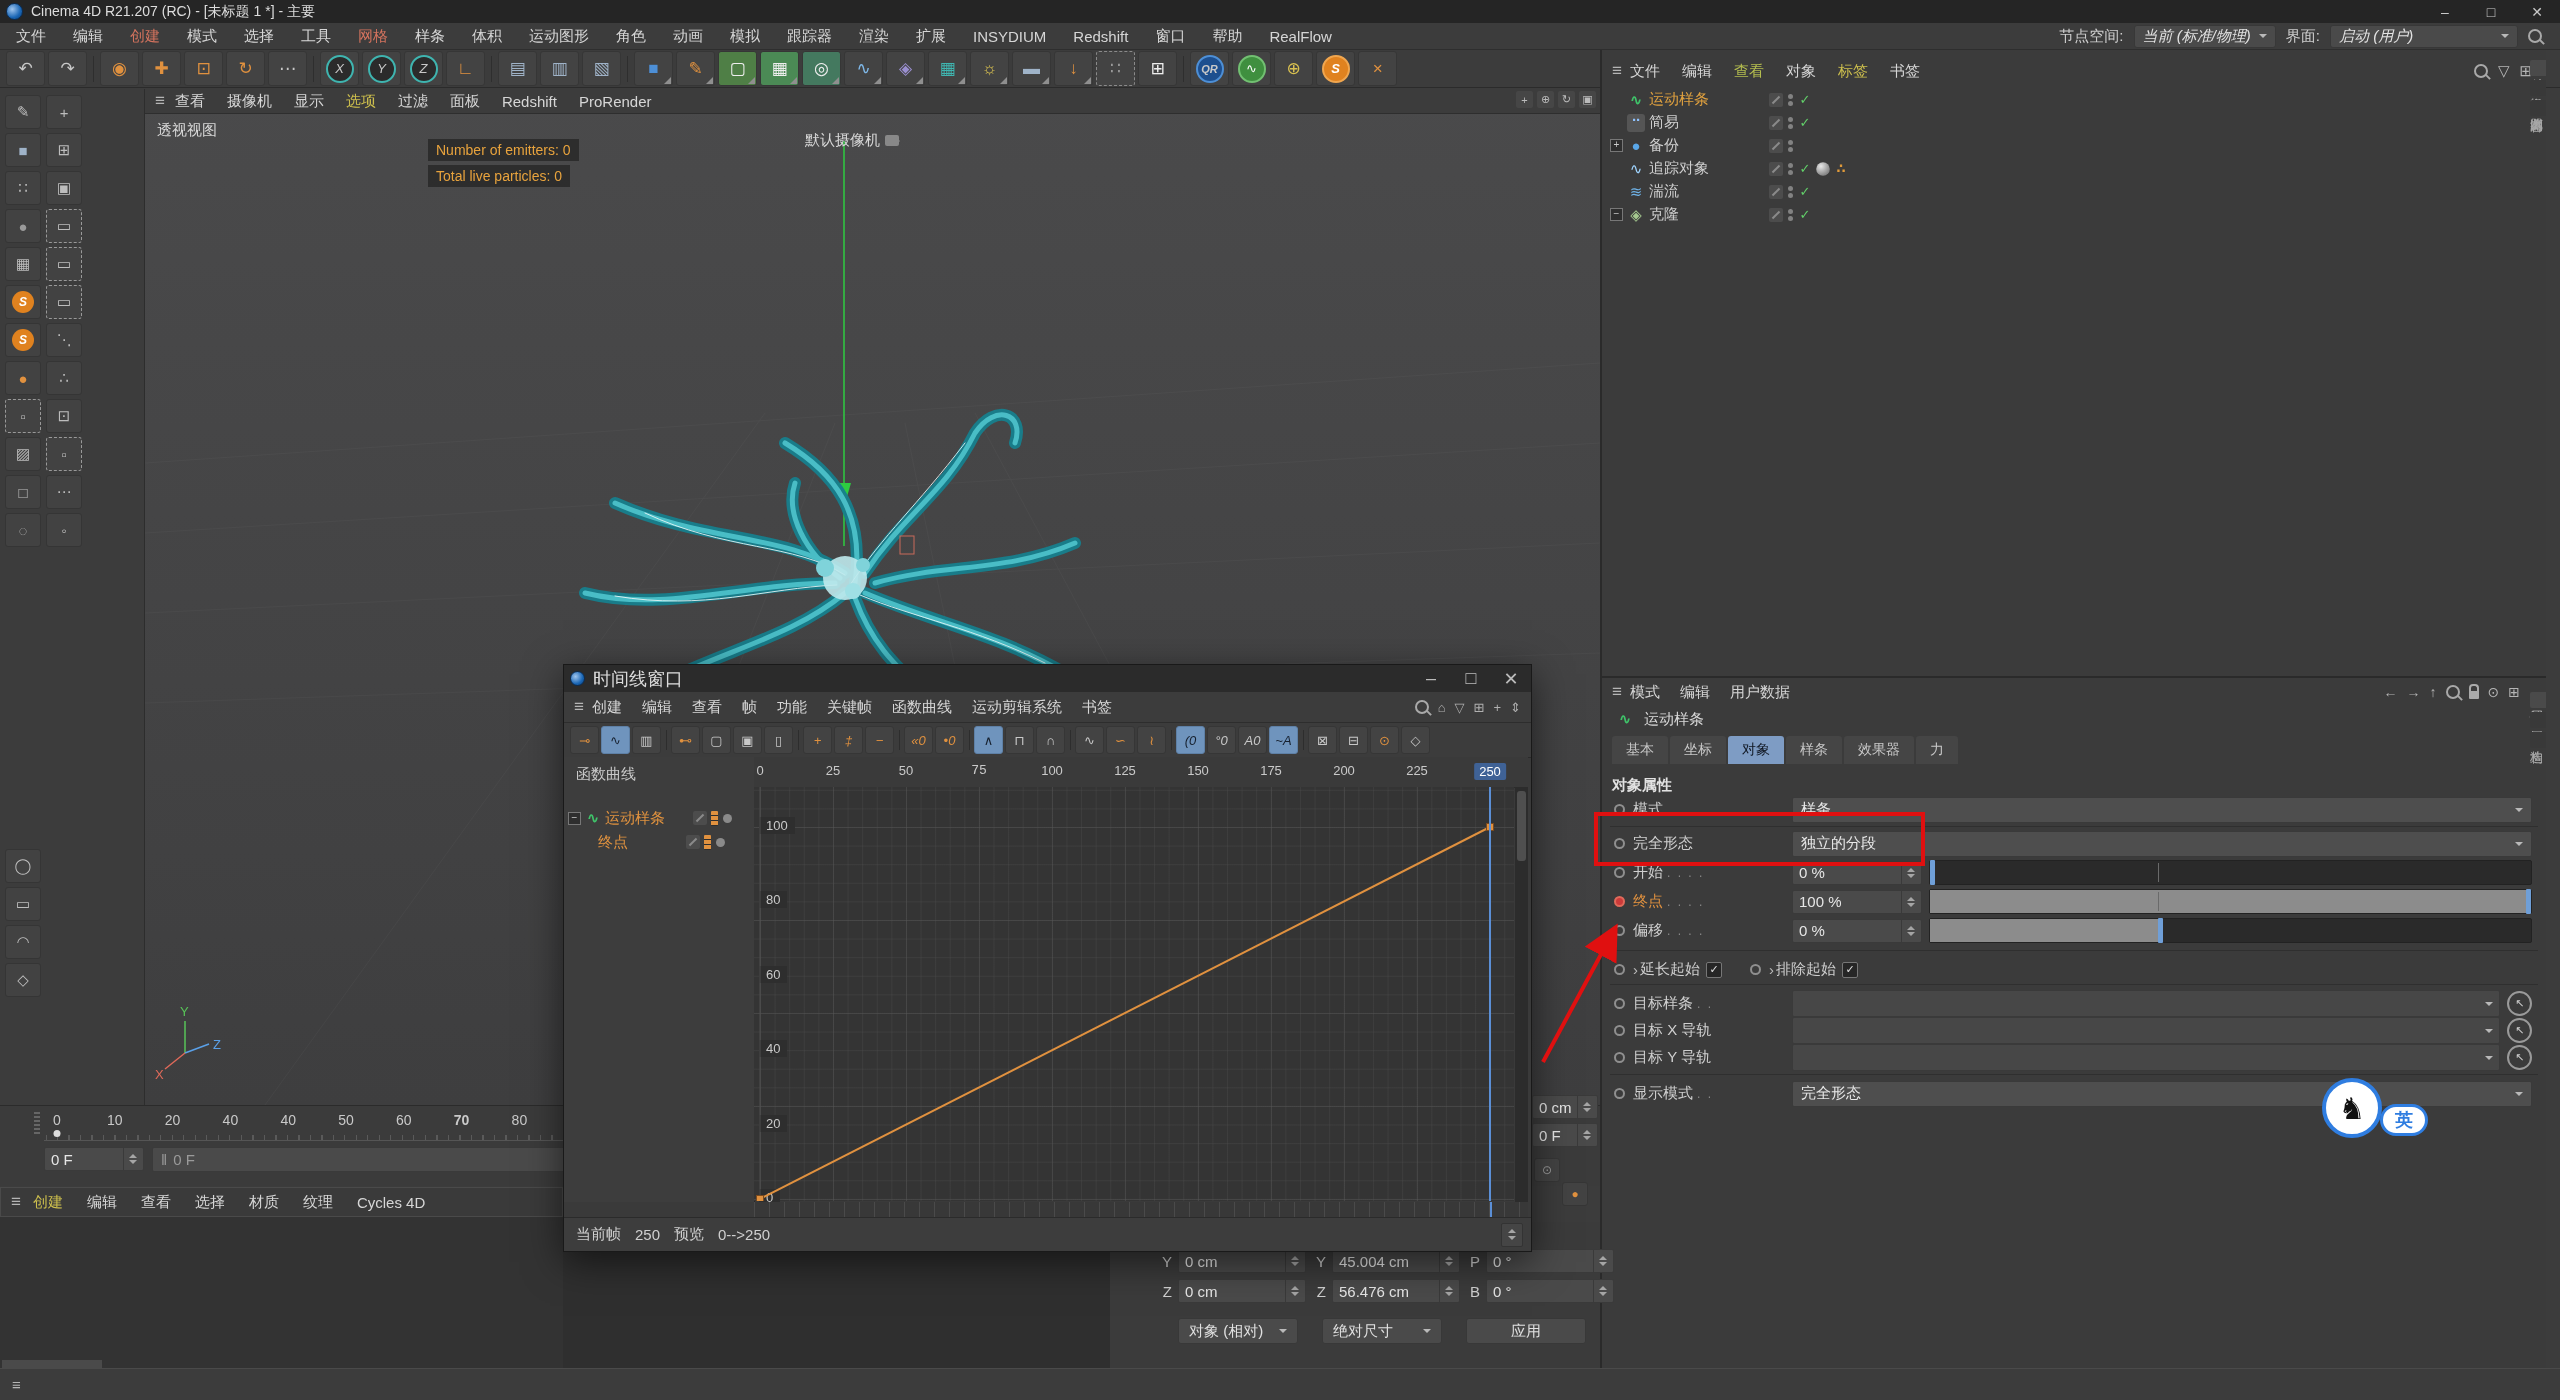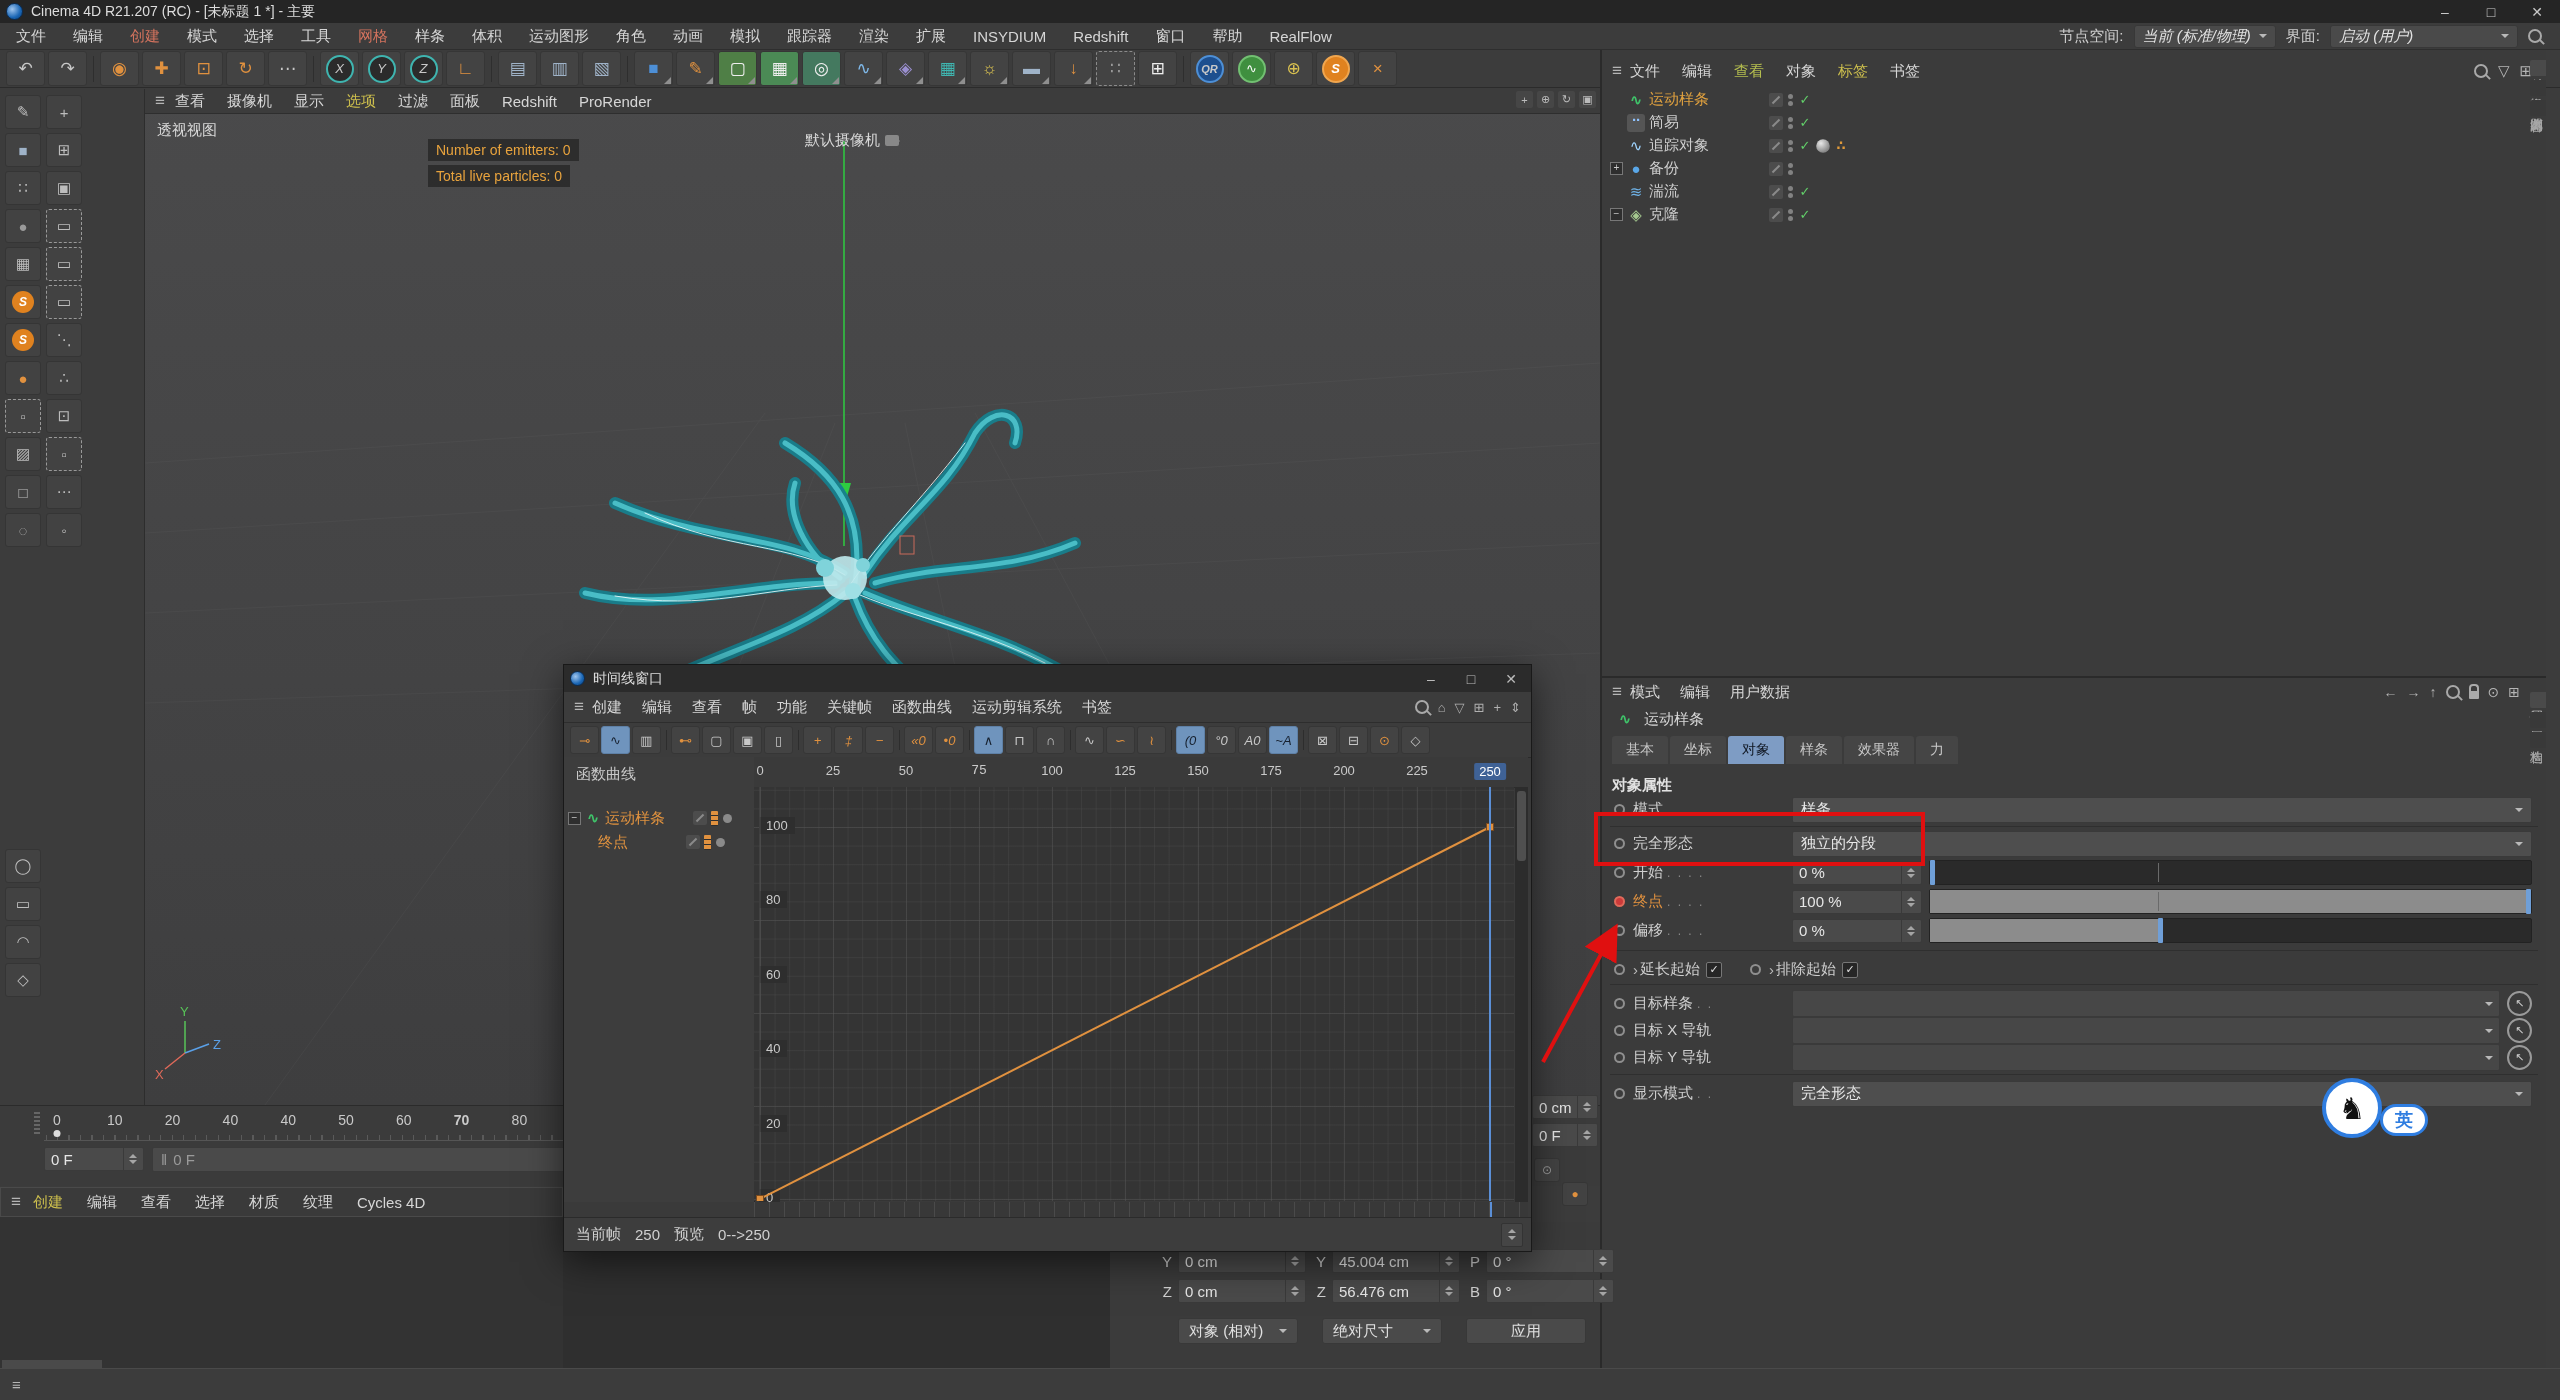--- a/index.html
+++ b/index.html
@@ -127,21 +127,21 @@
   .sld{flex:1;height:23px;background:#2a2a2a;border:1px solid #222;border-radius:2px;position:relative;}
   .sld .fill{position:absolute;left:0;top:0;bottom:0;background:#8c8c8c;}
   .sld .hdl{position:absolute;top:-1px;bottom:-1px;width:5px;background:#6f9fd8;border-radius:1px;}
   .sld .mark{position:absolute;top:2px;bottom:2px;width:1px;background:#6a6a6a;}
   .linkfield{flex:1;background:#474747;border:1px solid #3a3a3a;border-radius:2px;height:25px;display:flex;align-items:center;}
   .linkfield .chev{margin-left:auto;margin-right:6px;}
   .pickbtn{width:21px;height:21px;border-radius:50%;border:2px solid #9a9a9a;display:flex;align-items:center;justify-content:center;font-size:11px;color:#ccc;flex:none;}
   .asep{position:absolute;left:8px;right:8px;height:1px;background:#2f2f2f;}
   
   .tlwin{position:absolute;left:563px;top:664px;width:969px;height:588px;background:#3a3a3a;border:1px solid #191919;box-shadow:0 10px 36px rgba(0,0,0,.55);box-sizing:border-box;z-index:30;}
-  .tltitle{height:27px;background:#2b2b2b;display:flex;align-items:center;color:#dcdcdc;font-size:14px;}
+  .tltitle{height:27px;background:#2b2b2b;display:flex;align-items:center;color:#dcdcdc;font-size:18px;}
   .tlbtns{margin-left:auto;display:flex;}
   .tlbtns span{width:40px;text-align:center;color:#bbb;}
   .tlmenu{height:30px;background:#3c3c3c;border-bottom:1px solid #2d2d2d;display:flex;align-items:center;}
   .tlmenuicons{margin-left:auto;display:flex;gap:9px;padding-right:10px;color:#b0b0b0;font-size:13px;align-items:center;}
   .tbar{height:34px;background:#3c3c3c;border-bottom:1px solid #2b2b2b;display:flex;align-items:center;gap:2px;padding-left:6px;}
   .tbar .ttile{width:27px;height:26px;background:#434343;border:1px solid #363636;border-radius:3px;display:flex;align-items:center;justify-content:center;font-size:13px;color:#c8c8c8;flex:none;}
   .tbar .ttile.act{background:#6f94bd;border-color:#5e80a6;color:#16202e;}
   .tbar .ttile.sep{width:6px;background:transparent;border:none;}
   .tbar .ttile.sep::before{content:"";width:1px;height:20px;background:#2d2d2d;}
   .tlleft{position:absolute;left:0;top:92px;width:190px;bottom:49px;background:#3d3d3d;border-right:1px solid #2a2a2a;}
@@ -590,43 +590,43 @@
           <span class="oname">简易</span>
           <span class="pencil"></span>
           <span class="odots">
             <i></i>
             <i></i>
           </span>
           <span class="ochk on"></span>
 
         </div>
         <div class="orow d0">
+          <span class="exp plus"></span>
+          <span class="oicon backup"></span>
+          <span class="oname">备份</span>
+          <span class="pencil"></span>
+          <span class="odots">
+            <i></i>
+            <i></i>
+          </span>
+          <span class="ochk off"></span>
+
+        </div>
+        <div class="orow d0">
           <span class="exp none"></span>
           <span class="oicon tracer"></span>
           <span class="oname">追踪对象</span>
           <span class="pencil"></span>
           <span class="odots">
             <i></i>
             <i></i>
           </span>
           <span class="ochk on"></span>
           <span class="tag tag-display"></span>
           <span class="tag tag-dots"></span>
-        </div>
-        <div class="orow d0">
-          <span class="exp plus"></span>
-          <span class="oicon backup"></span>
-          <span class="oname">备份</span>
-          <span class="pencil"></span>
-          <span class="odots">
-            <i></i>
-            <i></i>
-          </span>
-          <span class="ochk off"></span>
-
         </div>
         <div class="orow d0">
           <span class="exp none"></span>
           <span class="oicon turb"></span>
           <span class="oname">湍流</span>
           <span class="pencil"></span>
           <span class="odots">
             <i></i>
             <i></i>
           </span>

